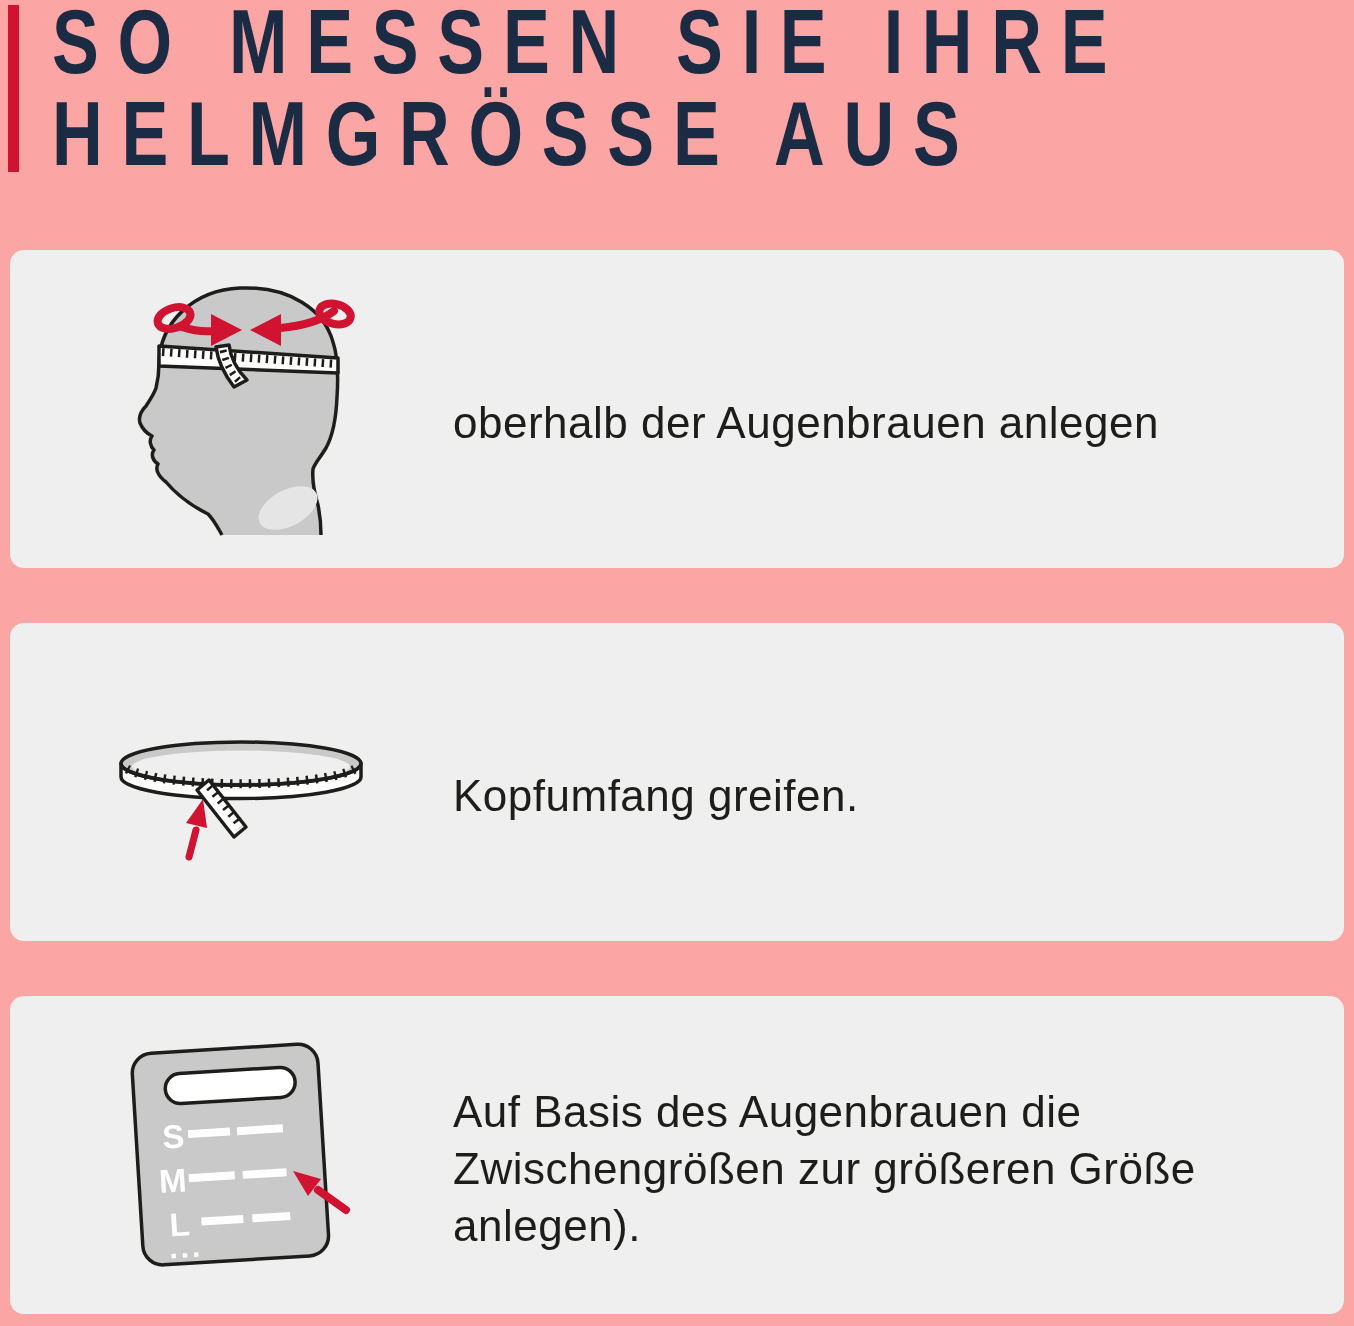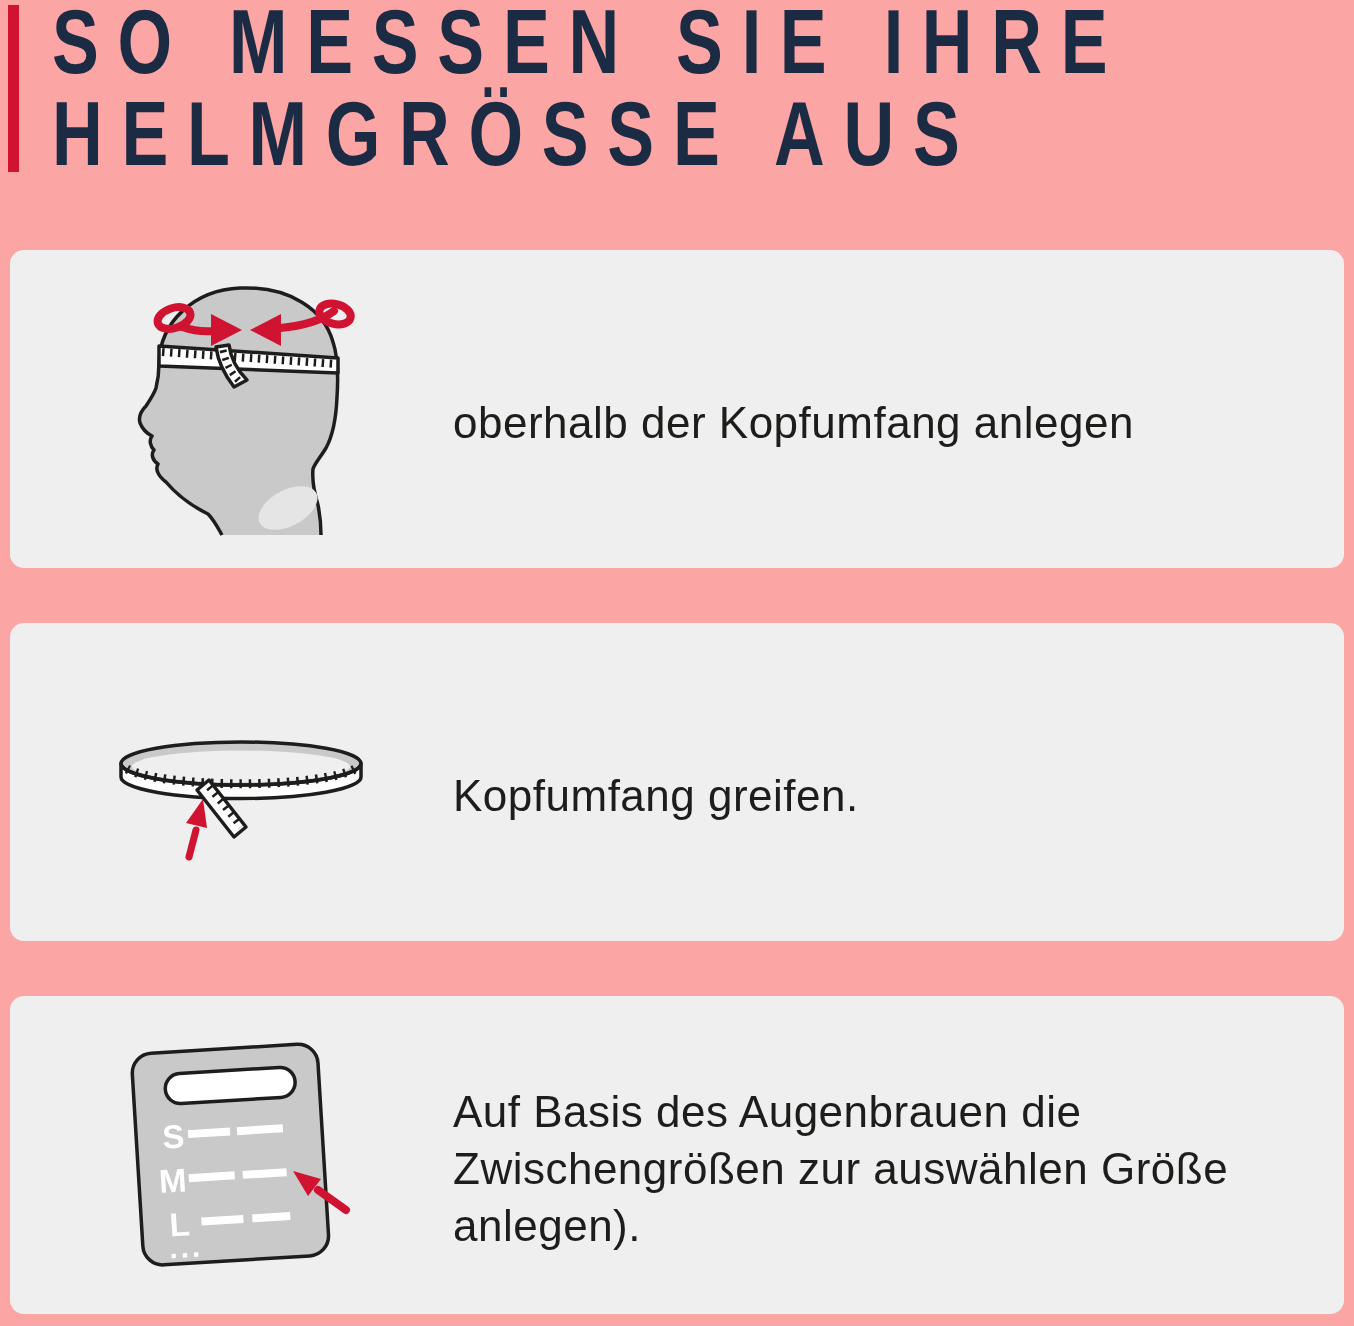--- a/index.html
+++ b/index.html
@@ -64,21 +64,21 @@
           <ellipse cx="64" cy="48" rx="17" ry="10" transform="rotate(-18 64 48)"></ellipse>
           <path d="M72 57 C84 61 94 62 104 61"></path>
           <path d="M170 58 C192 56 212 50 224 41"></path>
           <ellipse cx="225" cy="44" rx="16" ry="10" transform="rotate(14 225 44)"></ellipse>
           <polygon points="132,60 101,44 101,76" fill="#d01331" stroke="none"></polygon>
           <polygon points="140,60 171,44 171,76" fill="#d01331" stroke="none"></polygon>
         </g>
       </svg>
     </div>
     <div class="txt">
-      <div>oberhalb der Kopfumfang anlegen</div>
+      <div>oberhalb der Augenbrauen anlegen</div>
     </div>
   </section>
 
   <section class="card card2">
     <div class="illu illu2">
       <svg width="270" height="135" viewBox="0 0 270 135">
         <g>
           <ellipse cx="136" cy="28.5" rx="120" ry="21.5" fill="#c9c9c9"></ellipse>
           <ellipse cx="136" cy="31.5" rx="109" ry="16" fill="#f0efef"></ellipse>
           <path fill="#ffffff" stroke="#1d1d1b" stroke-width="3.5" stroke-linejoin="round" d="M16 28.5 A120 21.5 0 0 0 256 28.5 L256 42 A120 21.5 0 0 1 16 42 Z"></path>
@@ -113,18 +113,18 @@
           <text x="50" y="220" font-size="30" font-weight="bold" fill="#ffffff" letter-spacing="3">...</text>
         </g>
         <g>
           <line x1="226" y1="170" x2="198" y2="150" stroke="#d01331" stroke-width="8" stroke-linecap="round"></line>
           <polygon points="173,131 201,139 188,156" fill="#d01331"></polygon>
         </g>
       </svg>
     </div>
     <div class="txt">
       <div>Auf Basis des Augenbrauen die</div>
-      <div>Zwischengrößen zur auswählen Größe</div>
+      <div>Zwischengrößen zur größeren Größe</div>
       <div>anlegen).</div>
     </div>
   </section>
 
 </div>
 
 </body></html>

